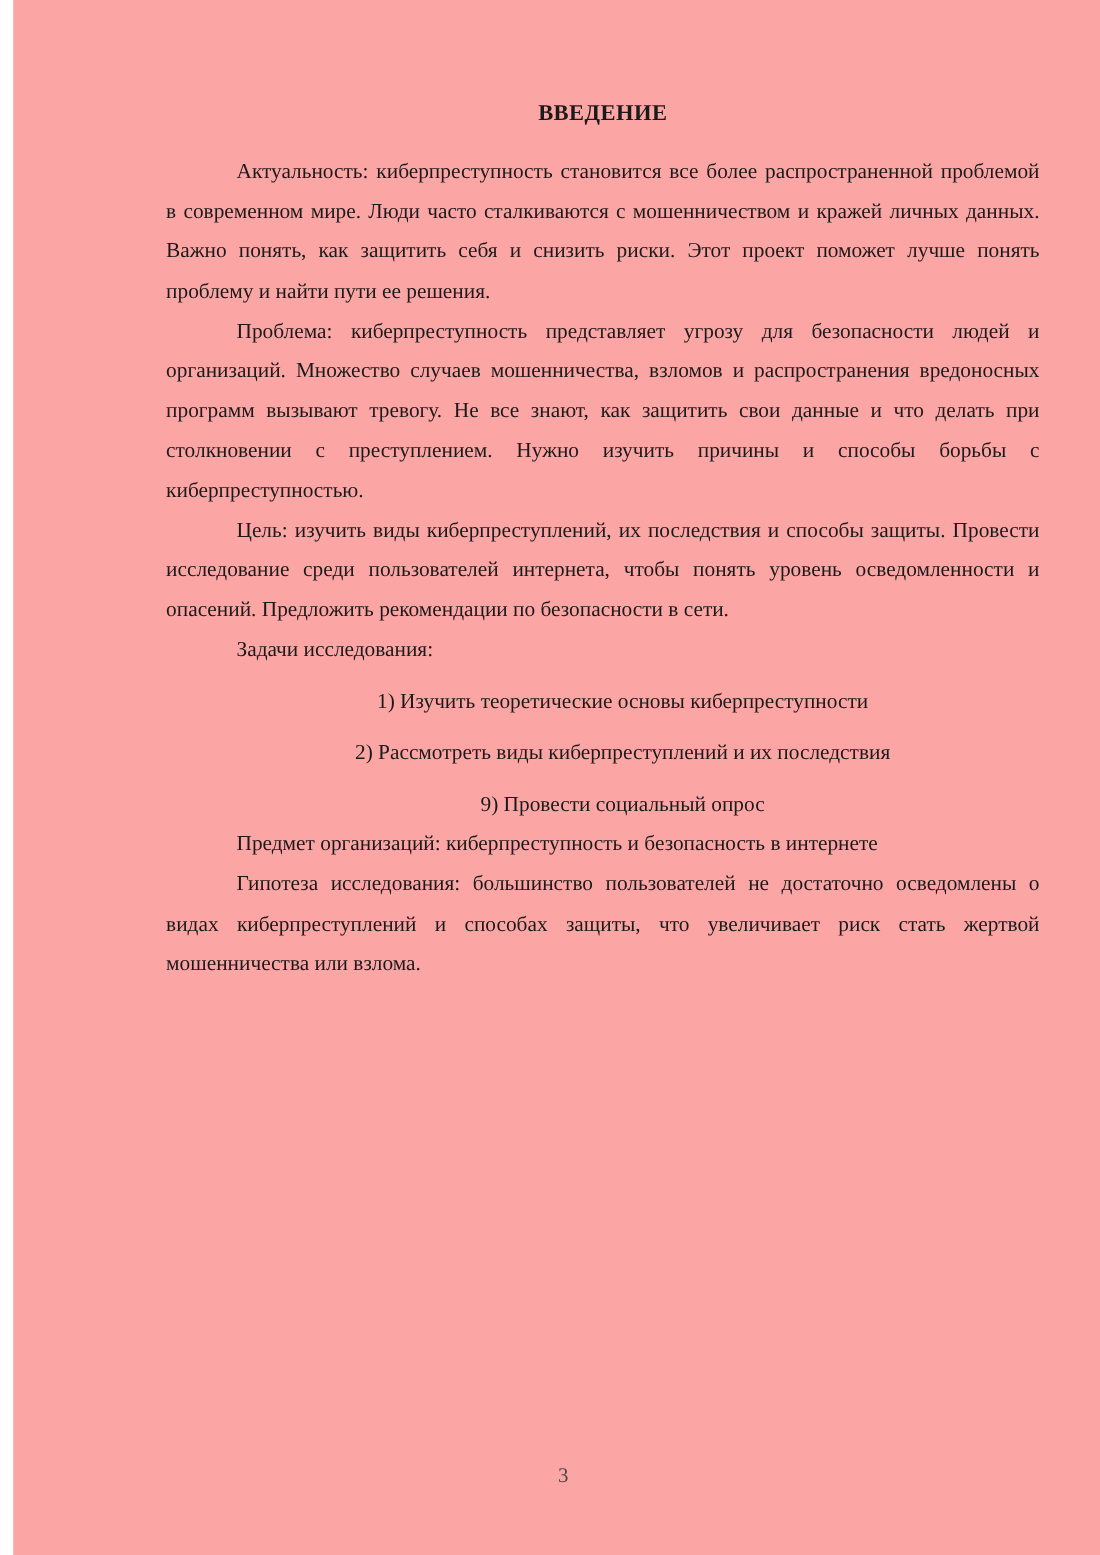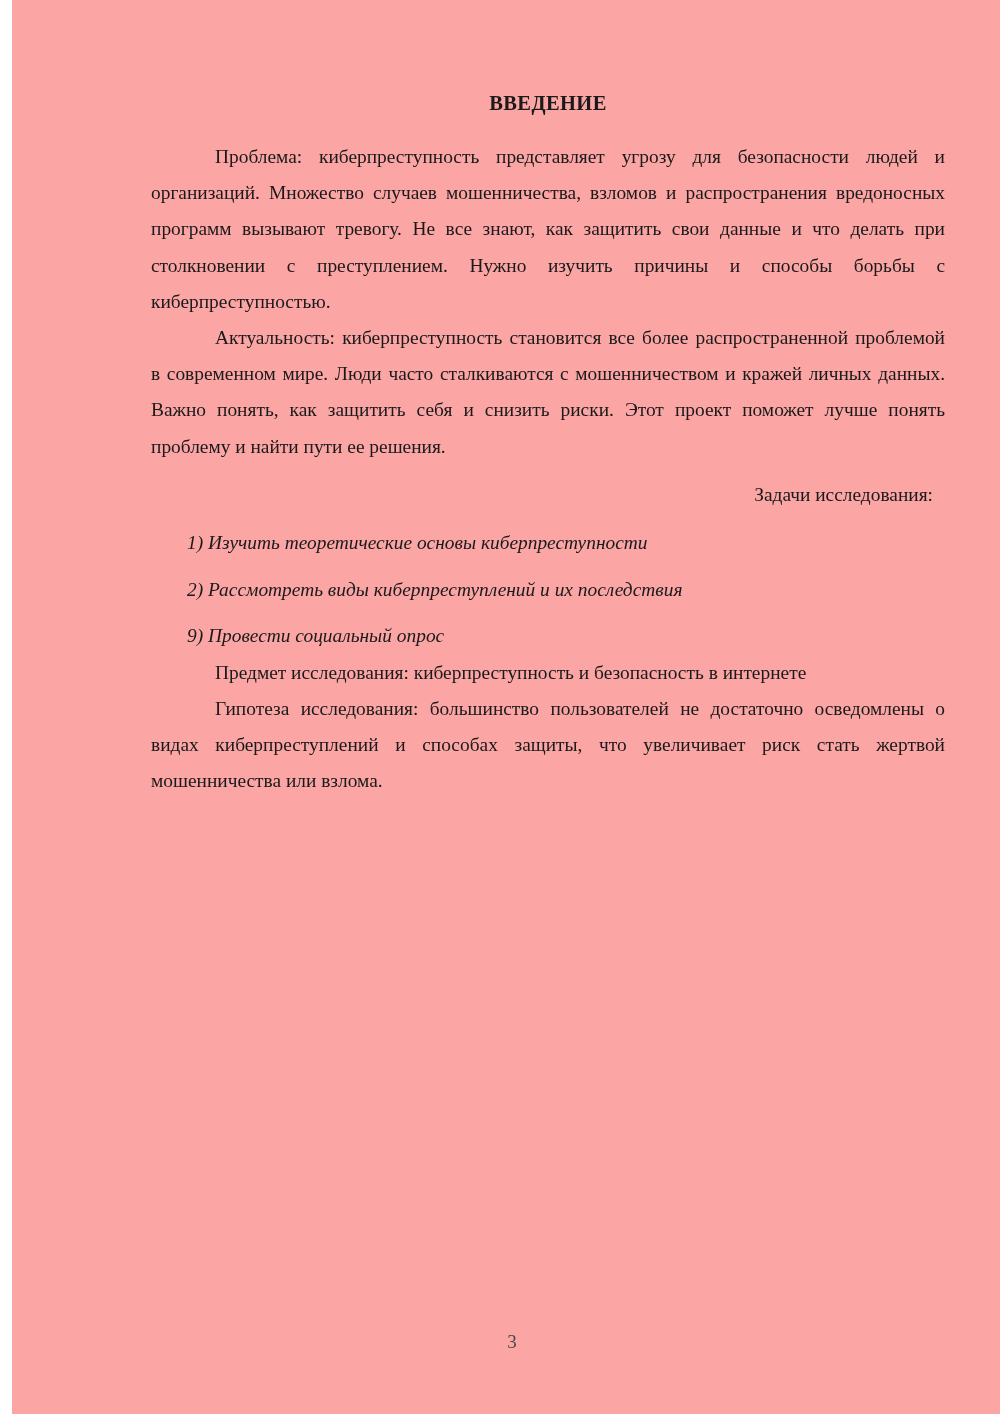--- a/index.html
+++ b/index.html
@@ -41,36 +41,35 @@
     line-height: 36.2px;
     text-align: justify;
     text-justify: inter-word;
     text-indent: 64px;
     margin: 0 0 0 0;
     hyphens: none;
   }
   .list-intro {
     font-size: 19.4px;
     line-height: 36.2px;
-    text-align: right;
+    text-align: left;
     text-indent: 64px;
-    margin: 12px;
+    margin: 0;
   }
   .task-list {
     list-style: none;
     margin: 0;
     padding: 0;
   }
   .task-item {
     font-size: 19.4px;
     line-height: 36.2px;
-    text-align: left;
+    text-align: center;
     padding-left: 36px;
     margin: 10.5px 0 0 0;
-    font-style: italic;
   }
   .task-item:first-child {
     margin-top: 11px;
   }
   .gap-sm { height: 0px; }
   .page-number {
     position: absolute;
     left: 0;
     top: 1330px;
     width: 1000px;
@@ -82,37 +81,38 @@
 </style>
 </head>
 <body>
 
 <div class="page">
 
   <div class="content">
 
     <h1 class="doc-title">ВВЕДЕНИЕ</h1>
 
+    <p class="para">Актуальность: киберпреступность становится все более распространенной проблемой в современном мире. Люди часто сталкиваются с мошенничеством и кражей личных данных. Важно понять, как защитить себя и снизить риски. Этот проект поможет лучше понять проблему и найти пути ее решения.</p>
+
     <p class="para">Проблема: киберпреступность представляет угрозу для безопасности людей и организаций. Множество случаев мошенничества, взломов и распространения вредоносных программ вызывают тревогу. Не все знают, как защитить свои данные и что делать при столкновении с преступлением. Нужно изучить причины и способы борьбы с киберпреступностью.</p>
 
-    <p class="para">Актуальность: киберпреступность становится все более распространенной проблемой в современном мире. Люди часто сталкиваются с мошенничеством и кражей личных данных. Важно понять, как защитить себя и снизить риски. Этот проект поможет лучше понять проблему и найти пути ее решения.</p>
-
+    <p class="para">Цель: изучить виды киберпреступлений, их последствия и способы защиты. Провести исследование среди пользователей интернета, чтобы понять уровень осведомленности и опасений. Предложить рекомендации по безопасности в сети.</p>
 
     <p class="list-intro">Задачи исследования:</p>
 
     <ul class="task-list">
       <li class="task-item">1) Изучить теоретические основы киберпреступности</li>
       <li class="task-item">2) Рассмотреть виды киберпреступлений и их последствия</li>
       <li class="task-item">9) Провести социальный опрос</li>
     </ul>
 
     <div class="gap-sm"></div>
 
 
-    <p class="para">Предмет исследования: киберпреступность и безопасность в интернете</p>
+    <p class="para">Предмет организаций: киберпреступность и безопасность в интернете</p>
 
     <p class="para">Гипотеза исследования: большинство пользователей не достаточно осведомлены о видах киберпреступлений и способах защиты, что увеличивает риск стать жертвой мошенничества или взлома.</p>
 
 
   </div>
 
   <div class="page-number">3</div>
 
 </div>
 

